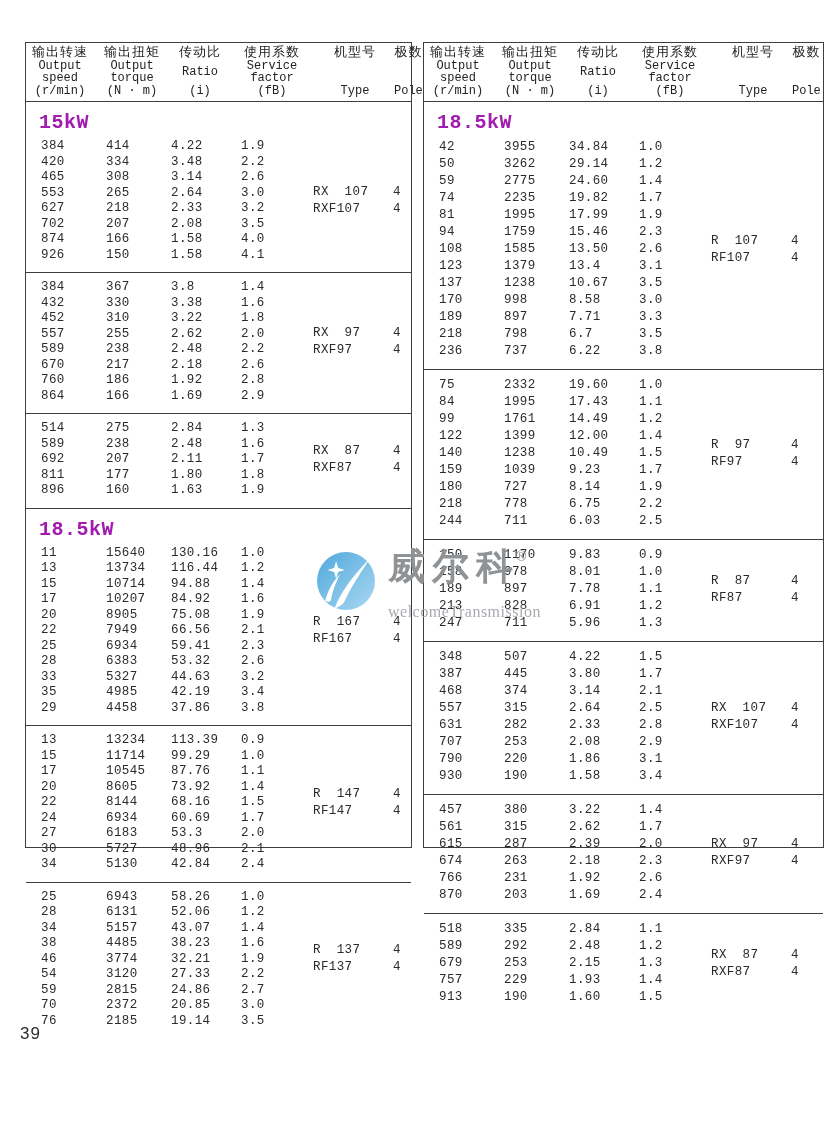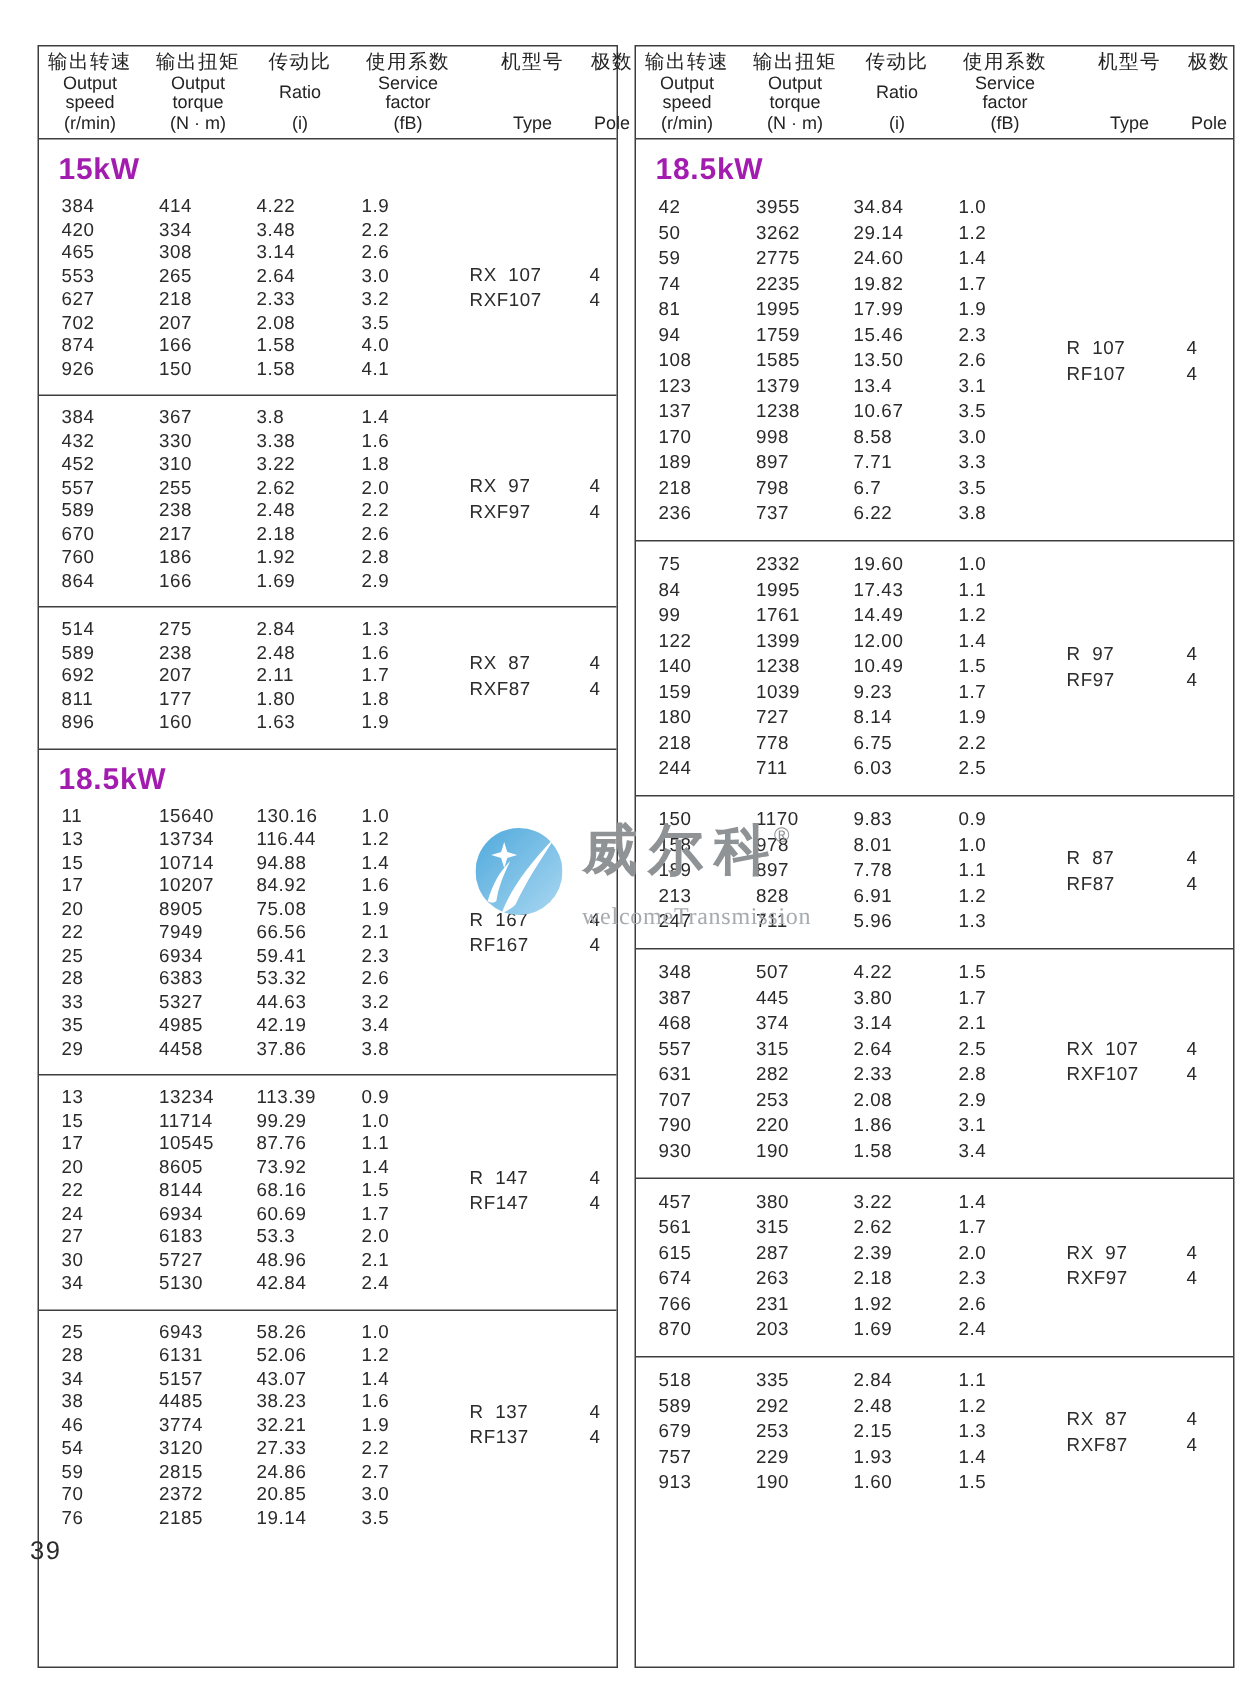--- a/index.html
+++ b/index.html
@@ -1,20 +1,20 @@
 <!DOCTYPE html>
 <html><head>
 <meta charset="utf-8">
 <style>
   html,body { margin:0; padding:0; }
   body {
     width:840px; height:1126px; background:#ffffff; position:relative;
     font-family:"Liberation Sans", sans-serif; color:#232323; overflow:hidden;
   }
-  .table-wrap { position:absolute; left:25px; top:30px; width:791px; height:1082px; display:flex; gap:11px; }
+  .table-wrap { position:absolute; left:25px; top:42px; width:791px; height:806px; display:flex; gap:11px;font-family:Liberation Mono, monospace; }
   .half { border:1.5px solid #3e3e3e; box-sizing:border-box; display:flex; flex-direction:column; background:#fff; }
   .half.left  { width:387px; --rh:15.5px; }
   .half.right { flex:1; --rh:17px; }
   .hdr {
     height:62px; border-bottom:1.5px solid #3e3e3e; box-sizing:border-box;
     display:grid; grid-template-columns:64px 80px 56px 88px 78px 1fr;
     padding:4px 2px 4px 2px;
   }
   .hcell { display:flex; flex-direction:column; justify-content:space-between; align-items:center; text-align:center; }
   .hline { font-size:12px; line-height:12.5px; white-space:nowrap; }

